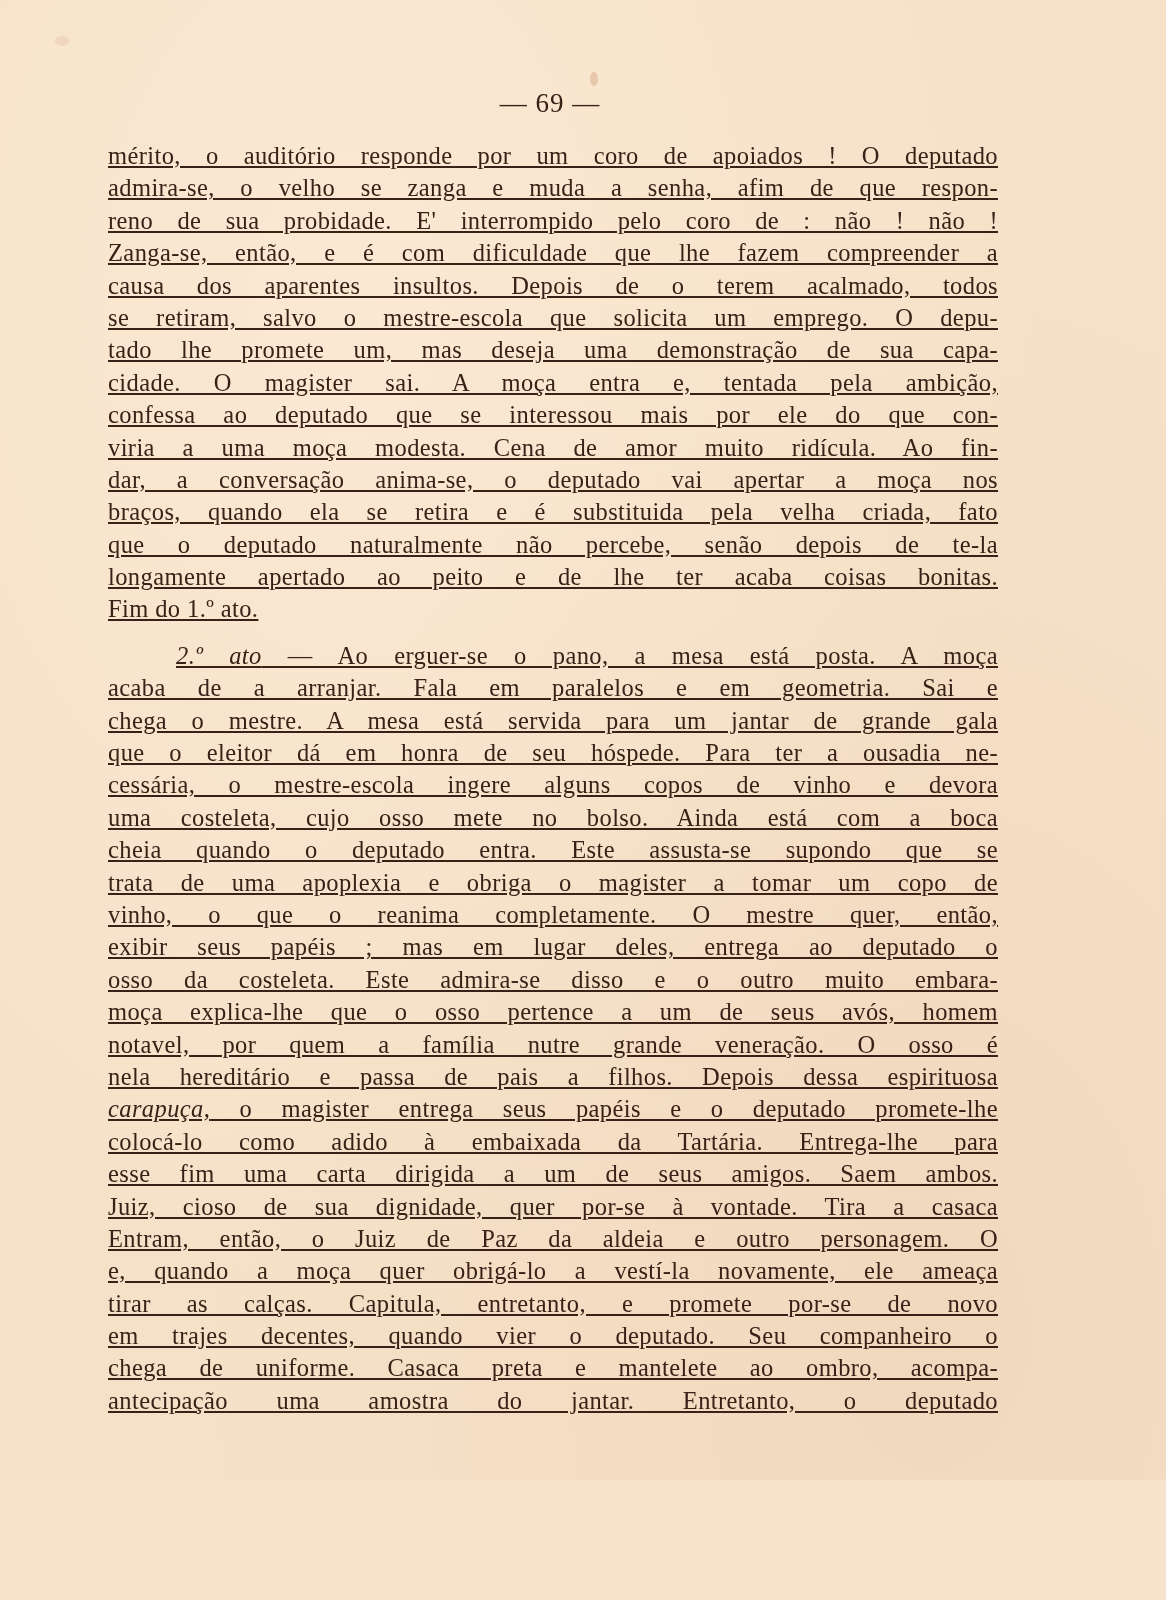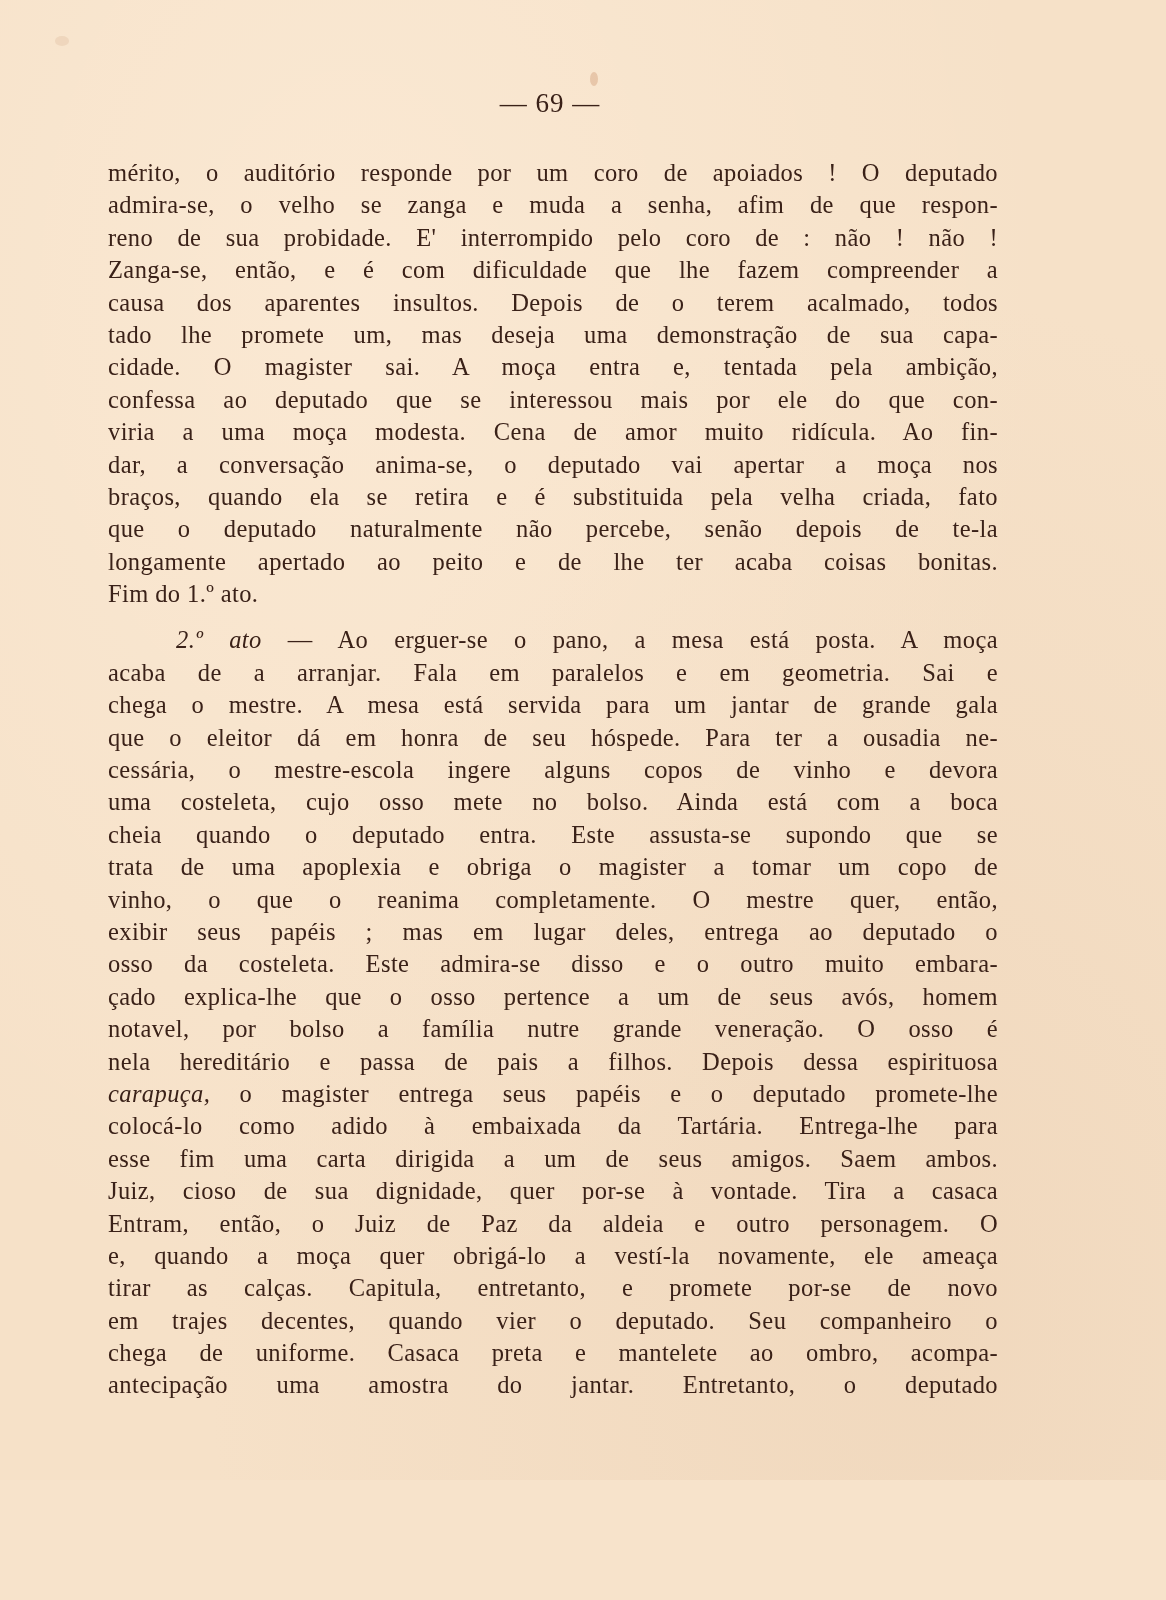--- a/index.html
+++ b/index.html
@@ -30,22 +30,23 @@
       left: 0;
       width: 1100px;
       text-align: center;
       font-size: 27px;
       letter-spacing: 1px;
       color: #3a2118;
     }
     .body-text {
       position: absolute;
       left: 108px;
-      top: 157px;
+      top: 140px;
       width: 890px;
+      text-decoration: underline;
     }
     .line {
       display: block;
       font-size: 24.5px;
       line-height: 32.4px;
       height: 32.4px;
       white-space: nowrap;
       text-align: justify;
       text-align-last: justify;
       letter-spacing: 0.4px;
@@ -79,20 +80,21 @@
 
   <div class="page-number">— 69 —</div>
 
   <div class="body-text">
     <div>
       <span class="line">mérito, o auditório responde por um coro de apoiados ! O deputado</span>
       <span class="line">admira-se, o velho se zanga e muda a senha, afim de que respon-</span>
       <span class="line">reno de sua probidade. E' interrompido pelo coro de : não ! não !</span>
       <span class="line">Zanga-se, então, e é com dificuldade que lhe fazem compreender a</span>
       <span class="line">causa dos aparentes insultos. Depois de o terem acalmado, todos</span>
+      <span class="line">se retiram, salvo o mestre-escola que solicita um emprego. O depu-</span>
       <span class="line">tado lhe promete um, mas deseja uma demonstração de sua capa-</span>
       <span class="line">cidade. O magister sai. A moça entra e, tentada pela ambição,</span>
       <span class="line">confessa ao deputado que se interessou mais por ele do que con-</span>
       <span class="line">viria a uma moça modesta. Cena de amor muito ridícula. Ao fin-</span>
       <span class="line">dar, a conversação anima-se, o deputado vai apertar a moça nos</span>
       <span class="line">braços, quando ela se retira e é substituida pela velha criada, fato</span>
       <span class="line">que o deputado naturalmente não percebe, senão depois de te-la</span>
       <span class="line">longamente apertado ao peito e de lhe ter acaba coisas bonitas.</span>
       <span class="line last">Fim do 1.º ato.</span>
     </div>
@@ -104,22 +106,22 @@
       <span class="line">acaba de a arranjar. Fala em paralelos e em geometria. Sai e</span>
       <span class="line">chega o mestre. A mesa está servida para um jantar de grande gala</span>
       <span class="line">que o eleitor dá em honra de seu hóspede. Para ter a ousadia ne-</span>
       <span class="line">cessária, o mestre-escola ingere alguns copos de vinho e devora</span>
       <span class="line">uma costeleta, cujo osso mete no bolso. Ainda está com a boca</span>
       <span class="line">cheia quando o deputado entra. Este assusta-se supondo que se</span>
       <span class="line">trata de uma apoplexia e obriga o magister a tomar um copo de</span>
       <span class="line">vinho, o que o reanima completamente. O mestre quer, então,</span>
       <span class="line">exibir seus papéis ; mas em lugar deles, entrega ao deputado o</span>
       <span class="line">osso da costeleta. Este admira-se disso e o outro muito embara-</span>
-      <span class="line">çado explica-lhe que o osso pertence a um de seus avós, homem</span>
-      <span class="line">notavel, por bolso a família nutre grande veneração. O osso é</span>
+      <span class="line">moça explica-lhe que o osso pertence a um de seus avós, homem</span>
+      <span class="line">notavel, por quem a família nutre grande veneração. O osso é</span>
       <span class="line">nela hereditário e passa de pais a filhos. Depois dessa espirituosa</span>
       <span class="line"><span class="it">carapuça,</span><span> o magister entrega seus papéis e o deputado promete-lhe</span></span>
       <span class="line">colocá-lo como adido à embaixada da Tartária. Entrega-lhe para</span>
       <span class="line">esse fim uma carta dirigida a um de seus amigos. Saem ambos.</span>
       <span class="line">Juiz, cioso de sua dignidade, quer por-se à vontade. Tira a casaca</span>
       <span class="line">Entram, então, o Juiz de Paz da aldeia e outro personagem. O</span>
       <span class="line">e, quando a moça quer obrigá-lo a vestí-la novamente, ele ameaça</span>
       <span class="line">tirar as calças. Capitula, entretanto, e promete por-se de novo</span>
       <span class="line">em trajes decentes, quando vier o deputado. Seu companheiro o</span>
       <span class="line">chega de uniforme. Casaca preta e mantelete ao ombro, acompa-</span>

